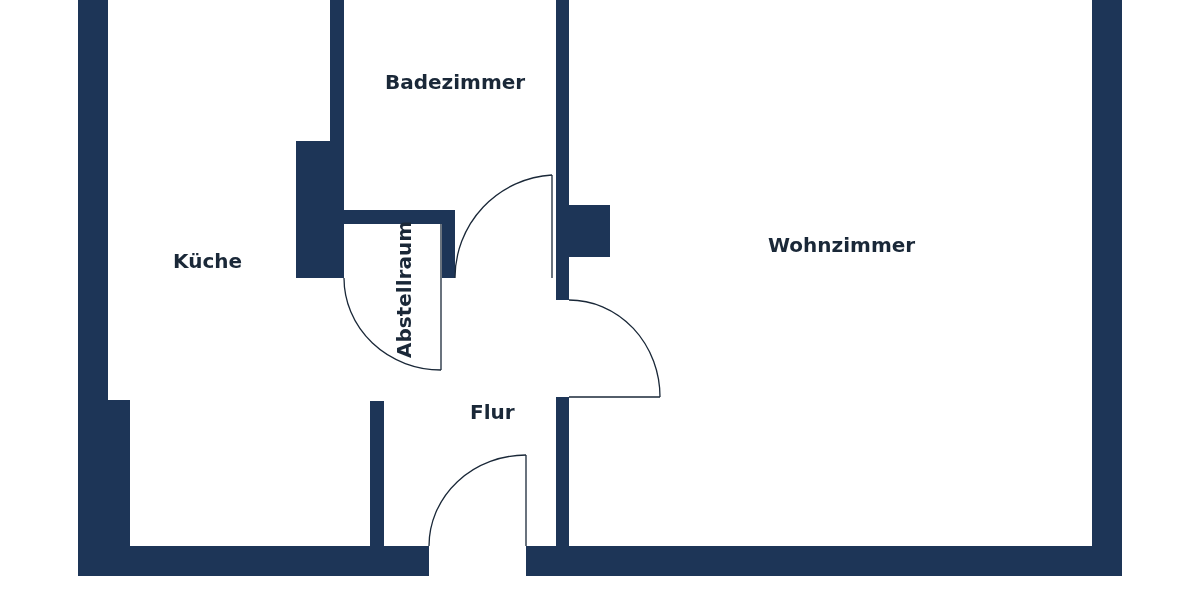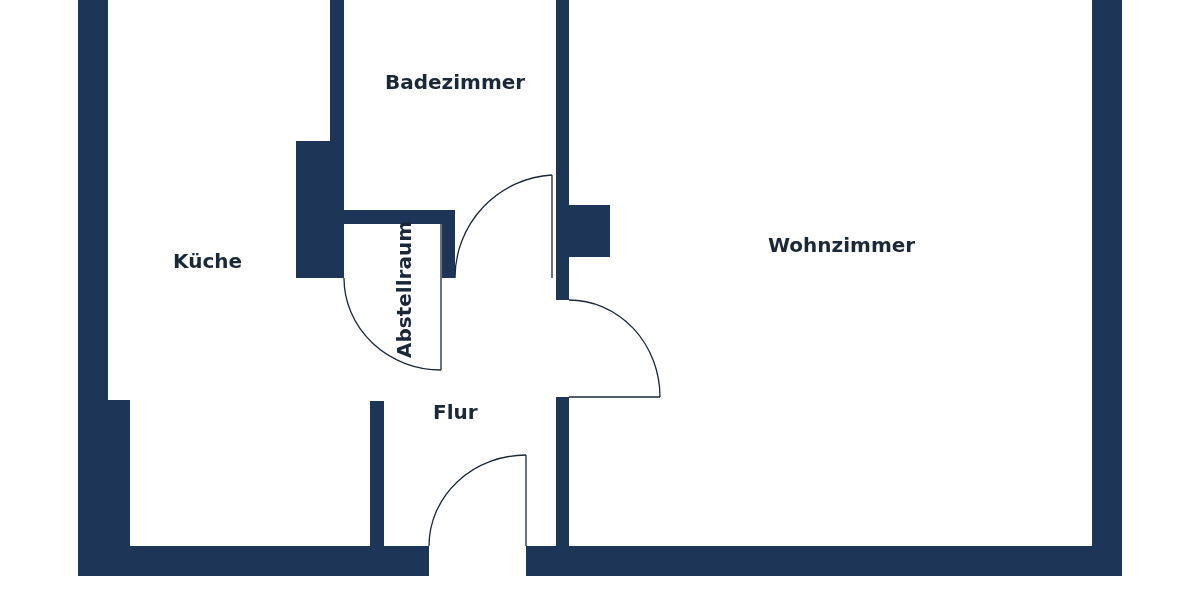--- a/index.html
+++ b/index.html
@@ -60,14 +60,14 @@
     <g>
       <line x1="526" y1="546" x2="526" y2="455"></line>
       <path d="M526 455 A97 91 0 0 0 429 546"></path>
     </g>
   </g>
 </svg>
 
 <div class="label" style="left:173px; top:249px;">Küche</div>
 <div class="label" style="left:385px; top:70px;text-align:right;">Badezimmer</div>
 <div class="label" style="left:392px; top:358px; transform-origin:0 0; transform:rotate(-90deg);">Abstellraum</div>
-<div class="label" style="left:433px; top:400px;">Flur</div>
+<div class="label" style="left:470px; top:400px;">Flur</div>
 <div class="label" style="left:768px; top:233px;">Wohnzimmer</div>
 
 </body></html>

